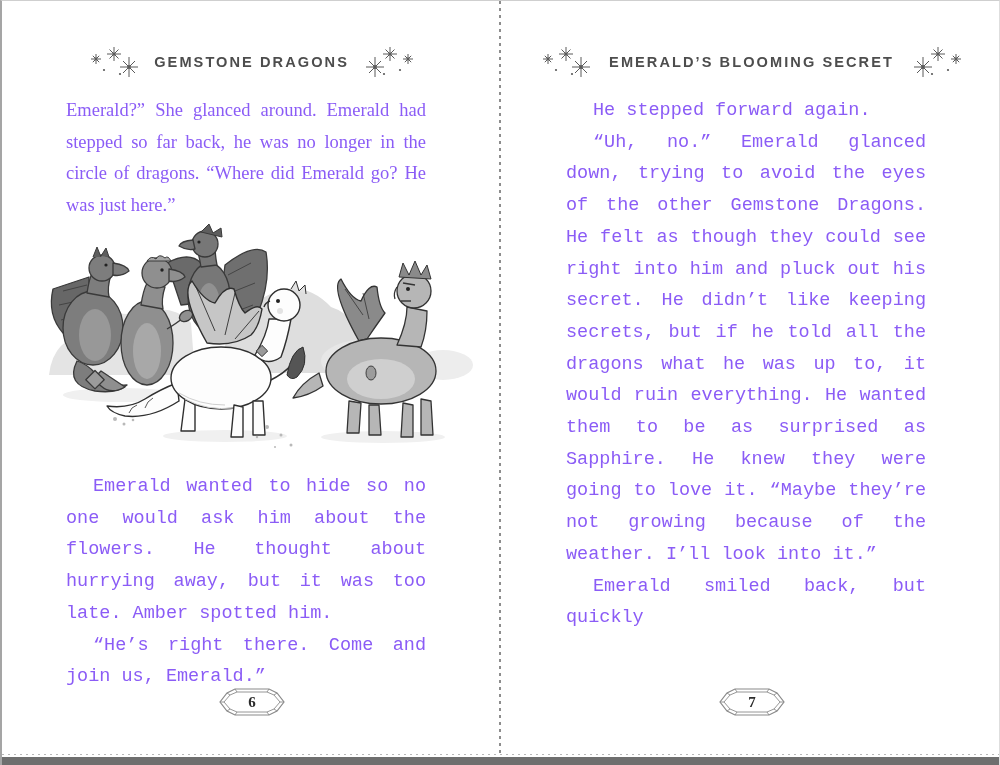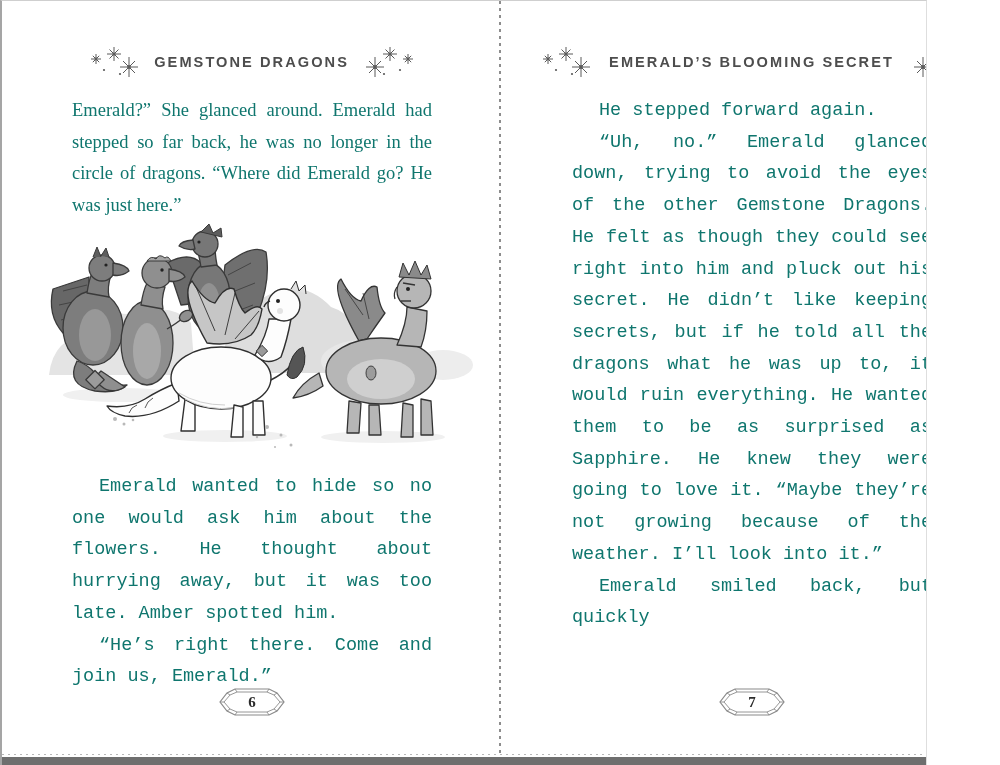--- a/index.html
+++ b/index.html
@@ -1,17 +1,17 @@
 <!DOCTYPE html>
 <html><head>
 <meta charset="utf-8">
 <style>
   html,body { margin:0; padding:0; background:#ffffff; }
   .canvas {
-    position:relative; width:927px; height:765px; background:#ffffff;
+    position:relative; width:1000px; height:765px; background:#ffffff;
     box-sizing:border-box; overflow:hidden;
     border-left:2px solid #a5a5a5; border-top:1px solid #cfcfcf; border-right:1px solid #dedede;
     font-family:"Liberation Serif", serif;
     padding-left:7px;
   }
   .page { position:absolute; top:0; width:500px; height:765px; }
   .page.left  { left:0; }
   .page.right { left:500px; }
 
   
@@ -22,22 +22,22 @@
   .chapter-title {
     font-family:"Liberation Sans", sans-serif; font-weight:700;
     font-size:15.5px; letter-spacing:2.2px; color:#4d4d4d;
     display:inline-block; transform:scaleX(0.94); white-space:nowrap;
   }
   .sparkles { flex:0 0 auto; }
   .sparkles.flip { transform:scaleX(-1); }
 
   
   .body-text {
-    position:absolute; left:70px; width:360px;
-    font-size:18.5px; line-height:31.7px; color:#0f766e;
+    position:absolute; left:64px; width:360px;
+    font-size:18.5px; line-height:31.7px; color:#8b5cf6;
     text-align:justify;
   }
   .body-text p { margin:0; padding:0; }
   .body-text p.indent { text-indent:27px;font-family:Liberation Mono, monospace; }
   .body-text p.justify-last { text-align-last:justify; }
 
   
   .illustration { position:absolute; left:26px; top:222px; width:452px; height:248px; }
 
   

